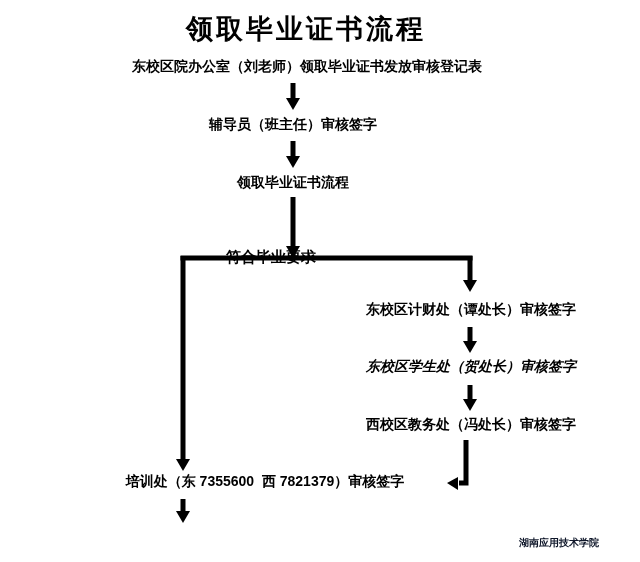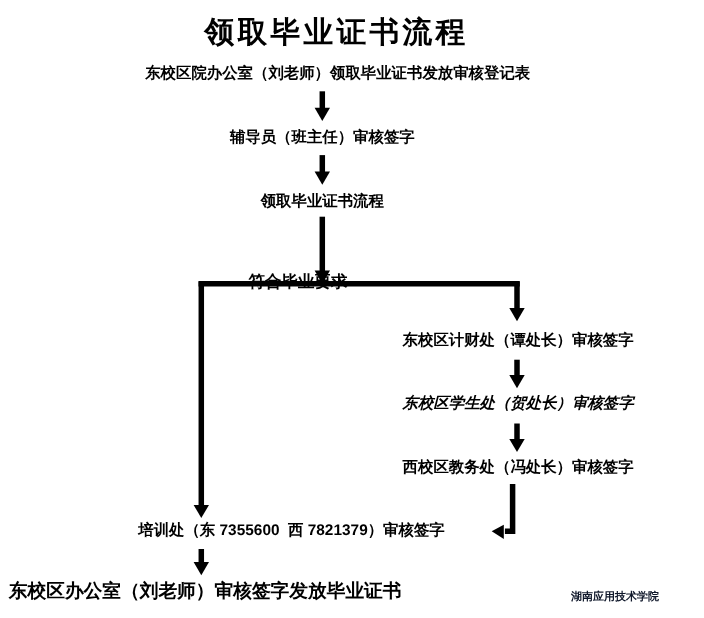--- a/index.html
+++ b/index.html
@@ -123,17 +123,16 @@
 
 
   <div class="txt centered" style="left:321px; top:301px; width:300px;">东校区计财处（谭处长）审核签字</div>
 
   <div class="txt centered" style="left:321px; top:358px; width:300px;font-style:italic;">东校区学生处（贺处长）审核签字</div>
 
   <div class="txt centered" style="left:321px; top:416px; width:300px;">西校区教务处（冯处长）审核签字</div>
 
   <div class="txt centered" style="left:55px; top:473px; width:420px;">培训处（东 7355600  西 7821379）审核签字</div>
 
-  <div class="txt small" style="left:8px; top:528px;">东校区办公室（刘老师）审核签字发放毕业证书</div>
 
   <div class="txt watermark" style="left:519px; top:537px;">湖南应用技术学院</div>
 
 </div>
 
 </body></html>

